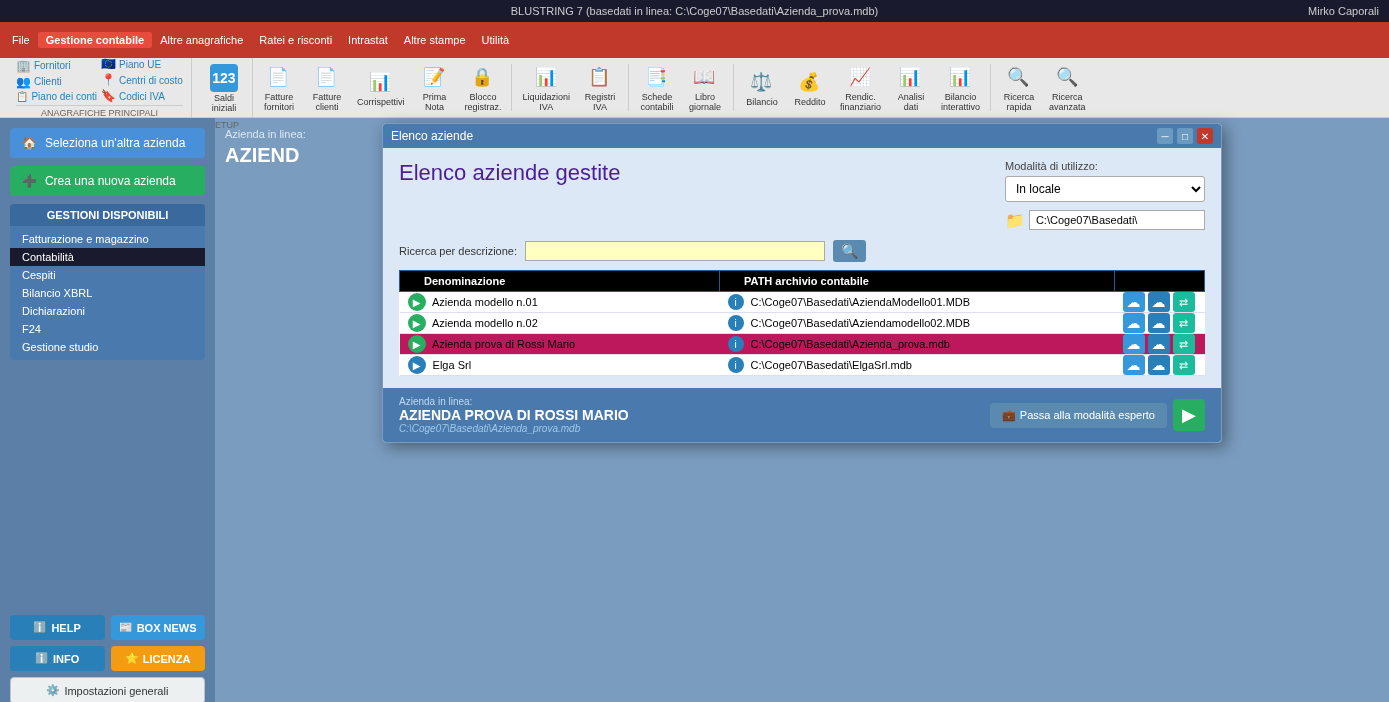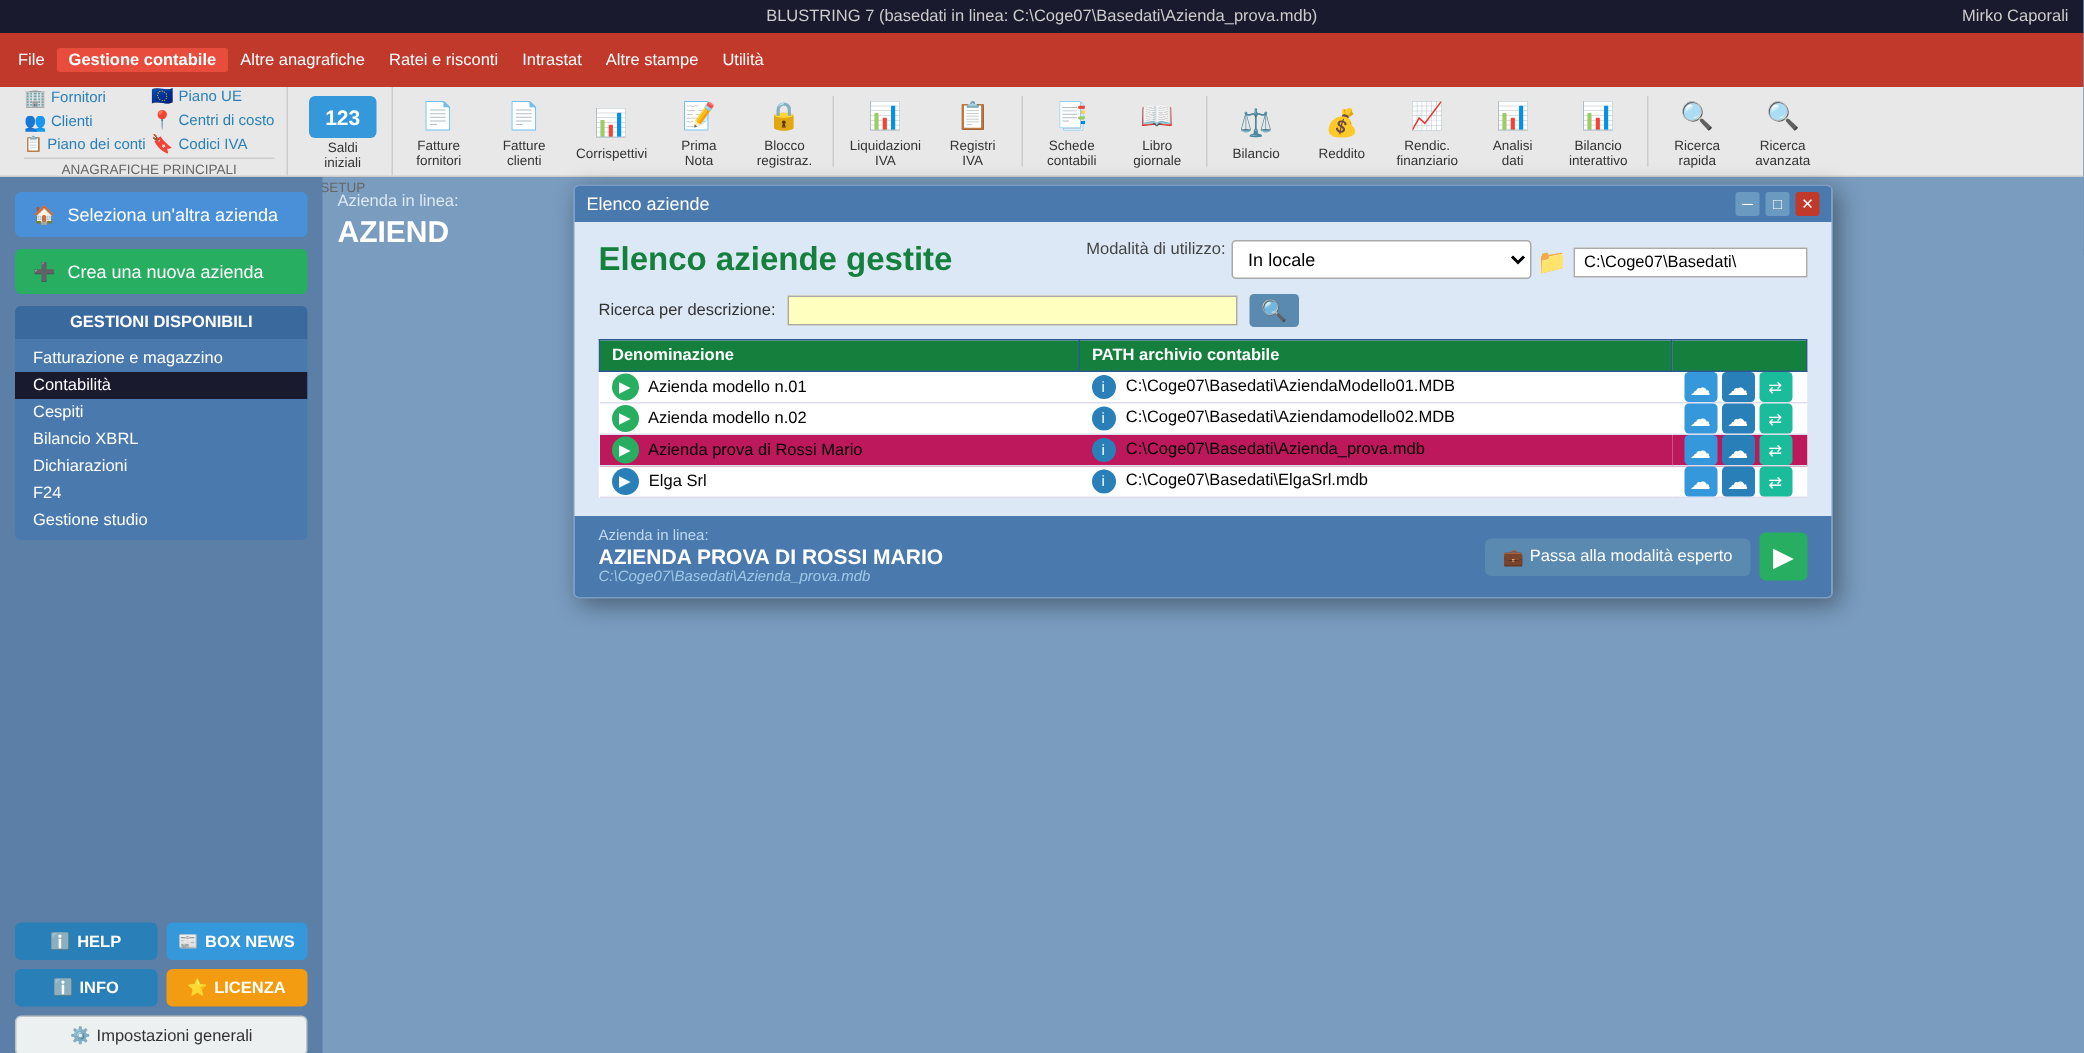--- a/index.html
+++ b/index.html
@@ -66,21 +66,21 @@
       justify-content: center;
       cursor: pointer;
       padding: 2px 4px;
       border-radius: 3px;
       min-width: 44px;
       font-size: 9px;
       color: #333;
       gap: 2px;
     }
     .toolbar-icon {
-      width: 45px;
+      width: 28px;
       height: 28px;
       display: flex;
       align-items: center;
       justify-content: center;
       font-size: 18px;
     }
     .toolbar-label { font-size: 9px; color: #333; text-align: center; line-height: 1.1; }
 
     
     .anagrafiche-group {
@@ -281,25 +281,26 @@
       padding: 12px 16px;
     }
     .modal-header-row {
       display: flex;
       justify-content: space-between;
       align-items: flex-start;
       margin-bottom: 10px;
     }
     .modal-title {
       font-size: 22px;
-      color: #15803d;
-      font-weight: bold;
+      color: #4c1d95;
+      font-weight: normal;
     }
     .modalita-section {
       display: flex;
+      flex-direction: column;
       gap: 4px;
     }
     .modalita-label {
       font-size: 11px;
       color: #444;
     }
     .modalita-select {
       width: 200px;
       padding: 4px 6px;
       border: 1px solid #aaa;
@@ -354,24 +355,24 @@
       font-size: 14px;
     }
 
     
     .companies-table {
       width: 100%;
       border-collapse: collapse;
       background: white;
     }
     .companies-table th {
-      background: #15803d;
-      color: white;
-      font-size: 11px;
-      padding: 4px 8px;
+      background: #000000;
+      color: white;
+      font-size: 11px;
+      padding: 4px 24px;
       text-align: left;
       border: 1px solid #2a5a8d;
     }
     .companies-table td {
       font-size: 11px;
       padding: 0 8px;
       border-bottom: 1px solid #dde;
     }
     .companies-table tr.selected td { background: #be185d; }
     .info-icon {

